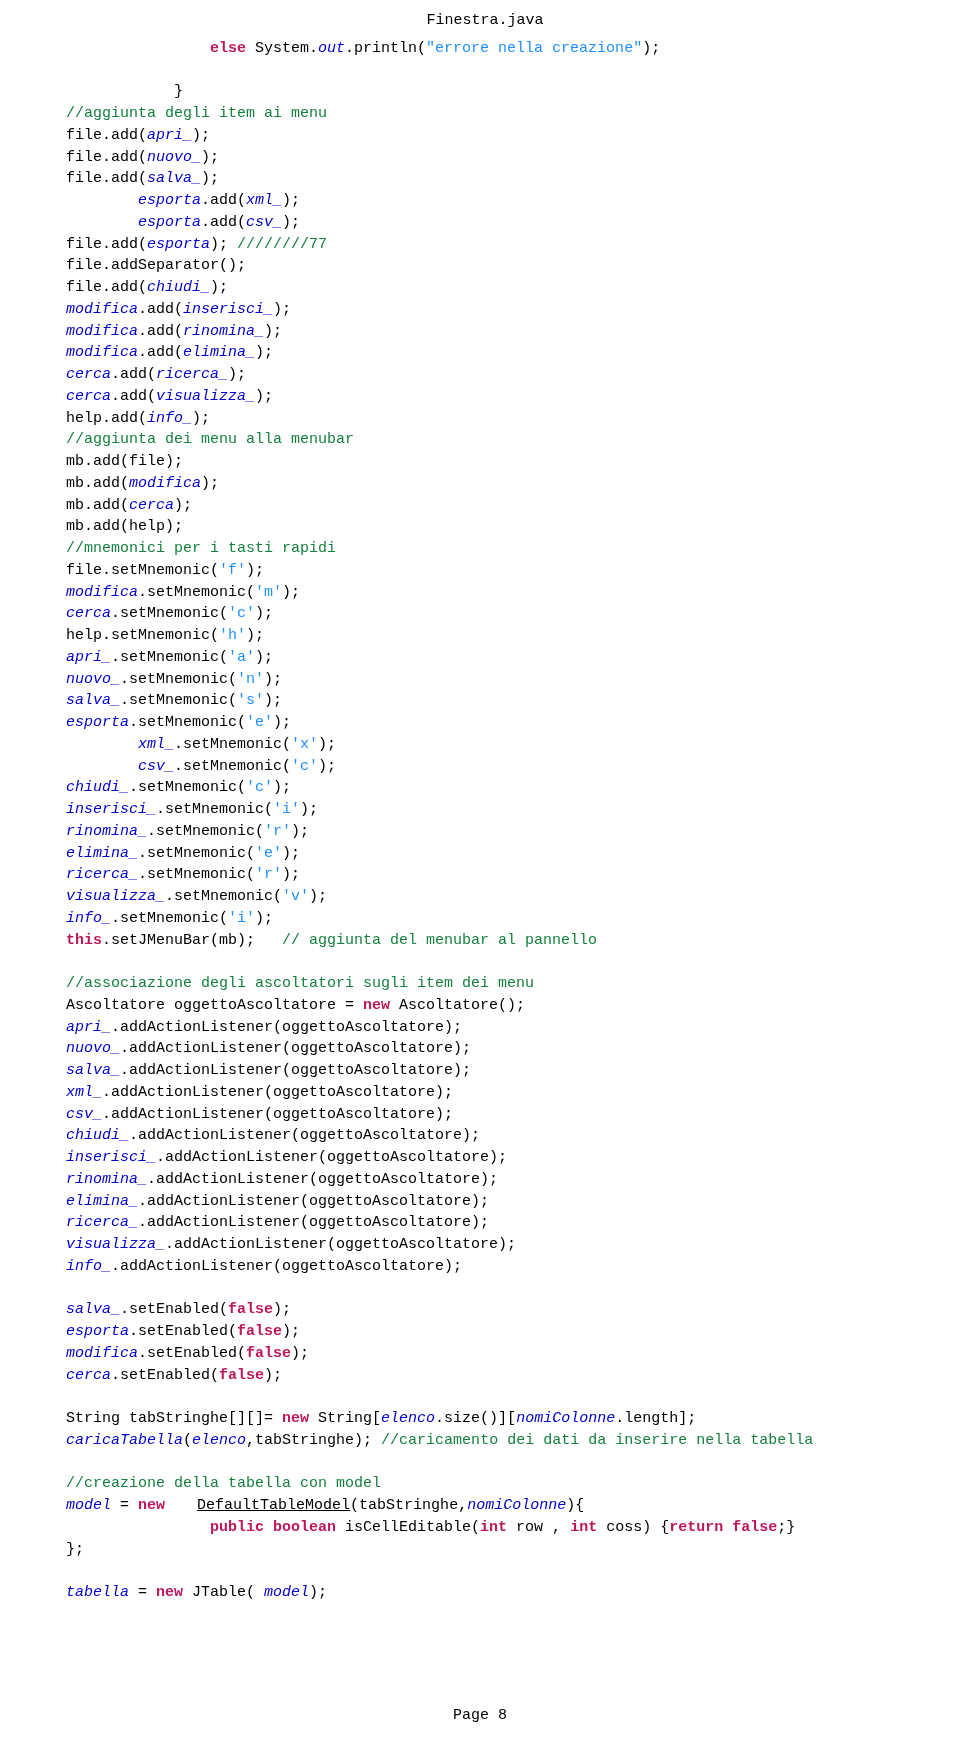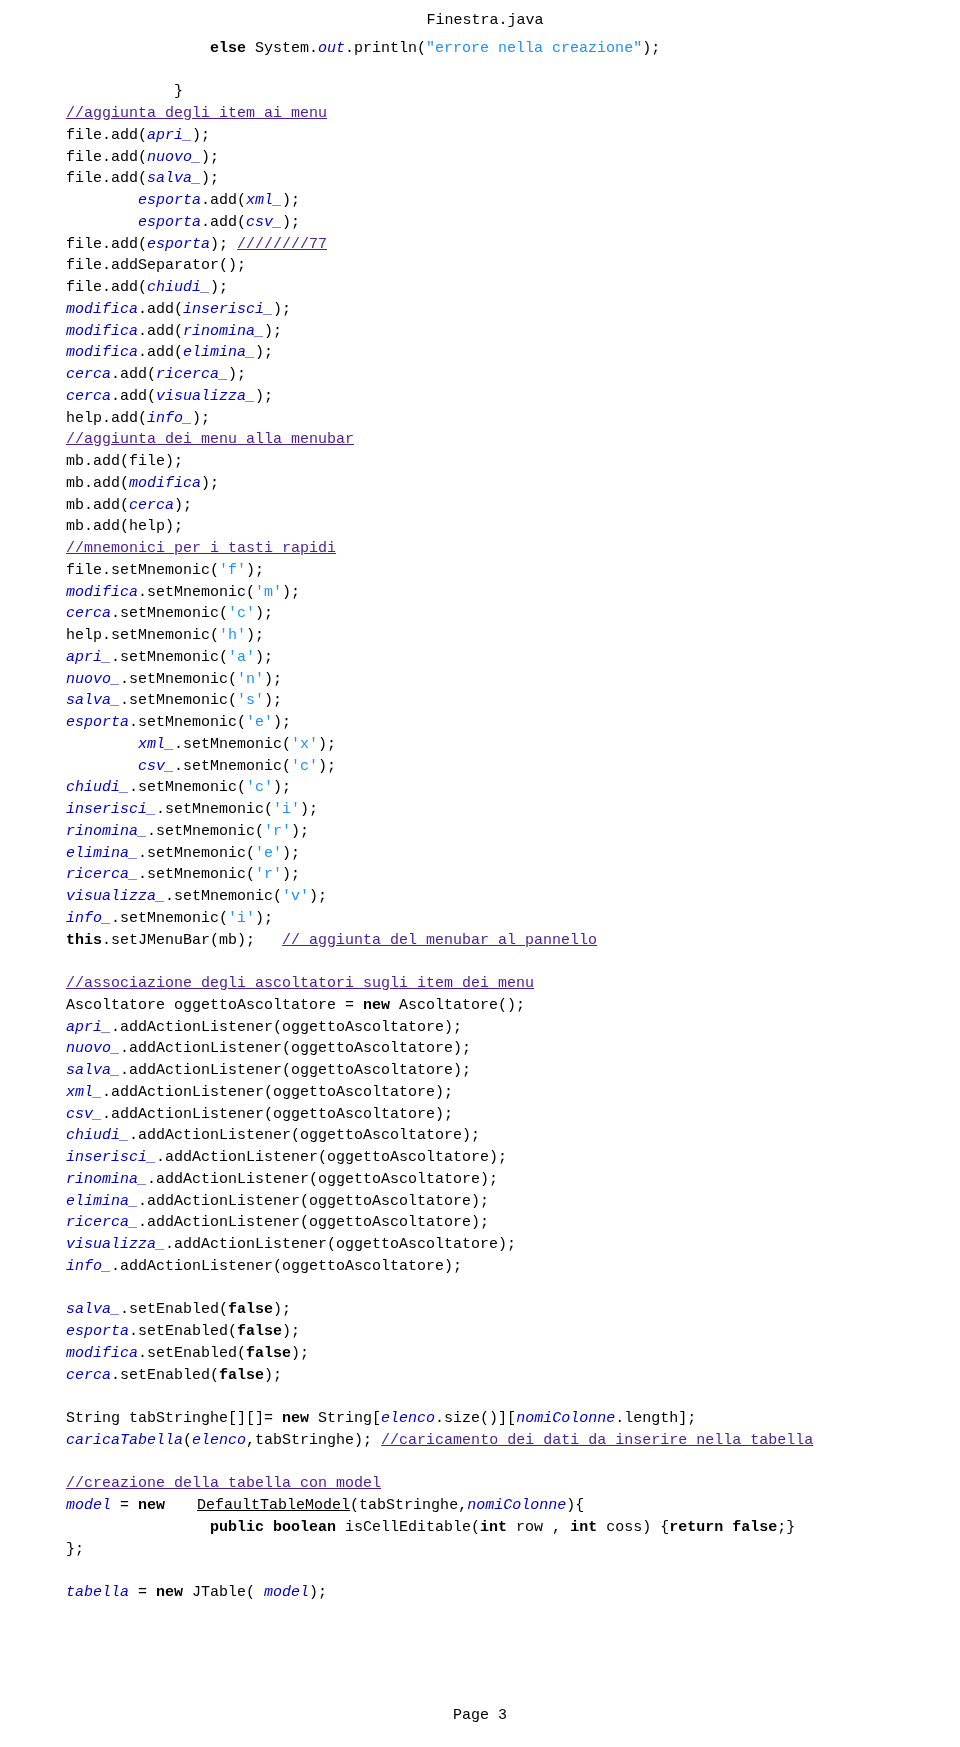--- a/index.html
+++ b/index.html
@@ -19,32 +19,32 @@
     box-sizing: border-box;
     position: relative;
   }
   .title {
     text-align: center;
     margin-bottom: 6px;
   }
   .code {
     white-space: pre;
   }
-  .keyword { font-weight: bold; color: #000000; }
+  .keyword { font-weight: bold; color: #be185d; }
   .string  { color: #1e90ff; }
   .field   { font-style: italic; color: #0000cd; }
-  .comment { color: #4c1d95; text-decoration: underline; }
+  .comment { color: #15803d; }
   .type    { text-decoration: underline; margin-left: 23px; }
   .footer {
     text-align: center;
     position: absolute;
     bottom: 20px;
     left: 0; right: 0;
   }
 </style>
 </head>
 <body>
 
 <div class="page">
   <div class="title">Finestra.java</div>
   <div class="code" id="code-container"><div>                    <span class="keyword">else</span><span> System.</span><span class="field">out</span><span>.println(</span><span class="string">"errore nella creazione"</span><span>);</span></div><div>&nbsp;</div><div>                <span>}</span></div><div>    <span class="comment">//aggiunta degli item ai menu</span></div><div>    <span>file.add(</span><span class="field">apri_</span><span>);</span></div><div>    <span>file.add(</span><span class="field">nuovo_</span><span>);</span></div><div>    <span>file.add(</span><span class="field">salva_</span><span>);</span></div><div>            <span class="field">esporta</span><span>.add(</span><span class="field">xml_</span><span>);</span></div><div>            <span class="field">esporta</span><span>.add(</span><span class="field">csv_</span><span>);</span></div><div>    <span>file.add(</span><span class="field">esporta</span><span>); </span><span class="comment">////////77</span></div><div>    <span>file.addSeparator();</span></div><div>    <span>file.add(</span><span class="field">chiudi_</span><span>);</span></div><div>    <span class="field">modifica</span><span>.add(</span><span class="field">inserisci_</span><span>);</span></div><div>    <span class="field">modifica</span><span>.add(</span><span class="field">rinomina_</span><span>);</span></div><div>    <span class="field">modifica</span><span>.add(</span><span class="field">elimina_</span><span>);</span></div><div>    <span class="field">cerca</span><span>.add(</span><span class="field">ricerca_</span><span>);</span></div><div>    <span class="field">cerca</span><span>.add(</span><span class="field">visualizza_</span><span>);</span></div><div>    <span>help.add(</span><span class="field">info_</span><span>);</span></div><div>    <span class="comment">//aggiunta dei menu alla menubar</span></div><div>    <span>mb.add(file);</span></div><div>    <span>mb.add(</span><span class="field">modifica</span><span>);</span></div><div>    <span>mb.add(</span><span class="field">cerca</span><span>);</span></div><div>    <span>mb.add(help);</span></div><div>    <span class="comment">//mnemonici per i tasti rapidi</span></div><div>    <span>file.setMnemonic(</span><span class="string">'f'</span><span>);</span></div><div>    <span class="field">modifica</span><span>.setMnemonic(</span><span class="string">'m'</span><span>);</span></div><div>    <span class="field">cerca</span><span>.setMnemonic(</span><span class="string">'c'</span><span>);</span></div><div>    <span>help.setMnemonic(</span><span class="string">'h'</span><span>);</span></div><div>    <span class="field">apri_</span><span>.setMnemonic(</span><span class="string">'a'</span><span>);</span></div><div>    <span class="field">nuovo_</span><span>.setMnemonic(</span><span class="string">'n'</span><span>);</span></div><div>    <span class="field">salva_</span><span>.setMnemonic(</span><span class="string">'s'</span><span>);</span></div><div>    <span class="field">esporta</span><span>.setMnemonic(</span><span class="string">'e'</span><span>);</span></div><div>            <span class="field">xml_</span><span>.setMnemonic(</span><span class="string">'x'</span><span>);</span></div><div>            <span class="field">csv_</span><span>.setMnemonic(</span><span class="string">'c'</span><span>);</span></div><div>    <span class="field">chiudi_</span><span>.setMnemonic(</span><span class="string">'c'</span><span>);</span></div><div>    <span class="field">inserisci_</span><span>.setMnemonic(</span><span class="string">'i'</span><span>);</span></div><div>    <span class="field">rinomina_</span><span>.setMnemonic(</span><span class="string">'r'</span><span>);</span></div><div>    <span class="field">elimina_</span><span>.setMnemonic(</span><span class="string">'e'</span><span>);</span></div><div>    <span class="field">ricerca_</span><span>.setMnemonic(</span><span class="string">'r'</span><span>);</span></div><div>    <span class="field">visualizza_</span><span>.setMnemonic(</span><span class="string">'v'</span><span>);</span></div><div>    <span class="field">info_</span><span>.setMnemonic(</span><span class="string">'i'</span><span>);</span></div><div>    <span class="keyword">this</span><span>.setJMenuBar(mb);   </span><span class="comment">// aggiunta del menubar al pannello</span></div><div>&nbsp;</div><div>    <span class="comment">//associazione degli ascoltatori sugli item dei menu</span></div><div>    <span>Ascoltatore oggettoAscoltatore = </span><span class="keyword">new</span><span> Ascoltatore();</span></div><div>    <span class="field">apri_</span><span>.addActionListener(oggettoAscoltatore);</span></div><div>    <span class="field">nuovo_</span><span>.addActionListener(oggettoAscoltatore);</span></div><div>    <span class="field">salva_</span><span>.addActionListener(oggettoAscoltatore);</span></div><div>    <span class="field">xml_</span><span>.addActionListener(oggettoAscoltatore);</span></div><div>    <span class="field">csv_</span><span>.addActionListener(oggettoAscoltatore);</span></div><div>    <span class="field">chiudi_</span><span>.addActionListener(oggettoAscoltatore);</span></div><div>    <span class="field">inserisci_</span><span>.addActionListener(oggettoAscoltatore);</span></div><div>    <span class="field">rinomina_</span><span>.addActionListener(oggettoAscoltatore);</span></div><div>    <span class="field">elimina_</span><span>.addActionListener(oggettoAscoltatore);</span></div><div>    <span class="field">ricerca_</span><span>.addActionListener(oggettoAscoltatore);</span></div><div>    <span class="field">visualizza_</span><span>.addActionListener(oggettoAscoltatore);</span></div><div>    <span class="field">info_</span><span>.addActionListener(oggettoAscoltatore);</span></div><div>&nbsp;</div><div>    <span class="field">salva_</span><span>.setEnabled(</span><span class="keyword">false</span><span>);</span></div><div>    <span class="field">esporta</span><span>.setEnabled(</span><span class="keyword">false</span><span>);</span></div><div>    <span class="field">modifica</span><span>.setEnabled(</span><span class="keyword">false</span><span>);</span></div><div>    <span class="field">cerca</span><span>.setEnabled(</span><span class="keyword">false</span><span>);</span></div><div>&nbsp;</div><div>    <span>String tabStringhe[][]= </span><span class="keyword">new</span><span> String[</span><span class="field">elenco</span><span>.size()][</span><span class="field">nomiColonne</span><span>.length];</span></div><div>    <span class="field">caricaTabella</span><span>(</span><span class="field">elenco</span><span>,tabStringhe); </span><span class="comment">//caricamento dei dati da inserire nella tabella</span></div><div>&nbsp;</div><div>    <span class="comment">//creazione della tabella con model</span></div><div>    <span class="field">model</span><span> = </span><span class="keyword">new</span><span> </span><span class="type">DefaultTableModel</span><span>(tabStringhe,</span><span class="field">nomiColonne</span><span>){</span></div><div>                    <span class="keyword">public boolean</span><span> isCellEditable(</span><span class="keyword">int</span><span> row , </span><span class="keyword">int</span><span> coss) {</span><span class="keyword">return false</span><span>;}</span></div><div>    <span>};</span></div><div>&nbsp;</div><div>    <span class="field">tabella</span><span> = </span><span class="keyword">new</span><span> JTable( </span><span class="field">model</span><span>);</span></div></div>
-  <div class="footer">Page 3</div>
+  <div class="footer">Page 8</div>
 </div>
 
 </body></html>

